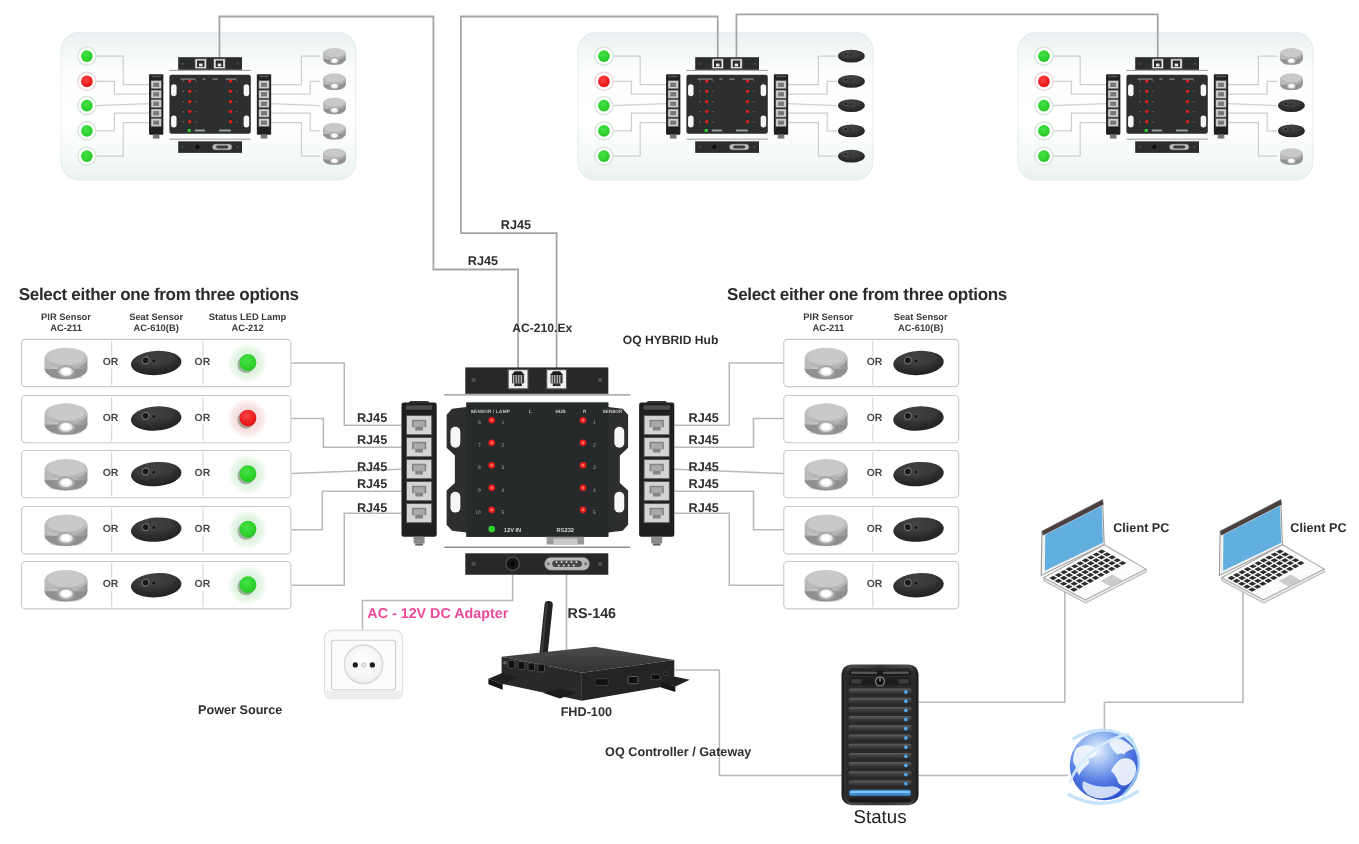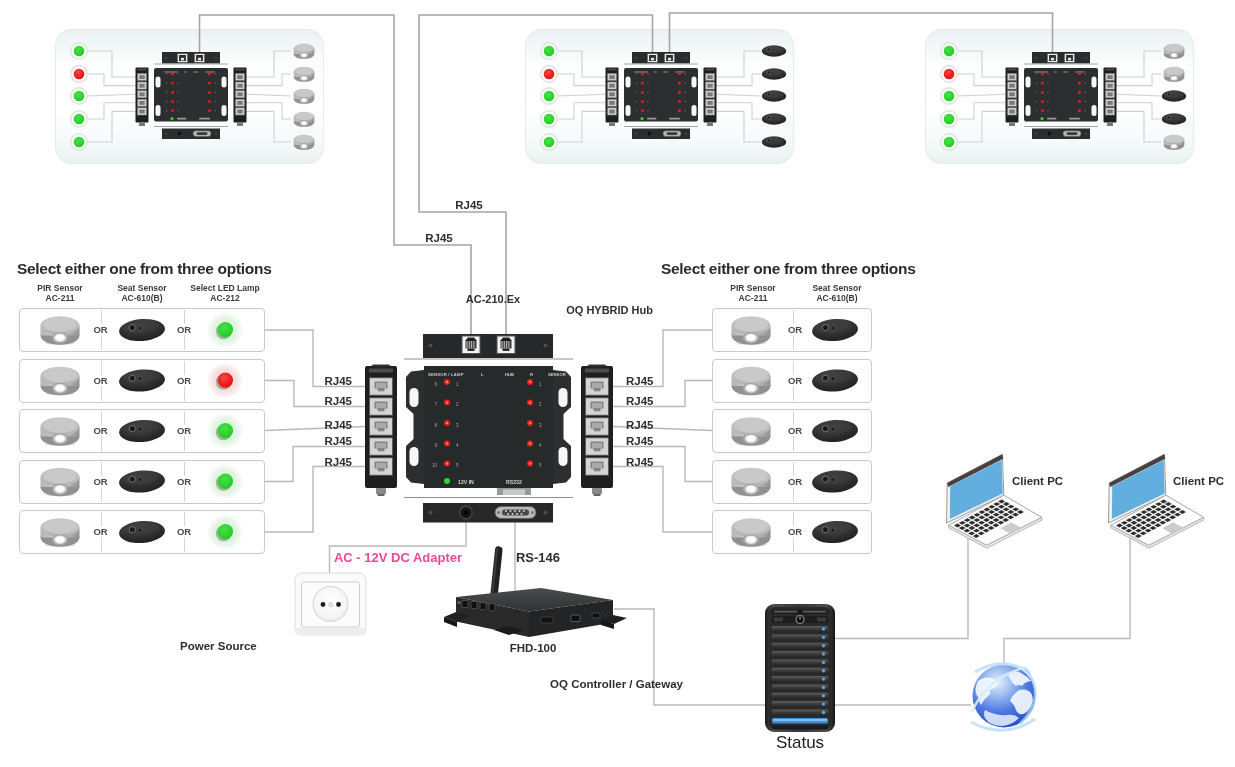--- a/index.html
+++ b/index.html
@@ -617,21 +617,21 @@
       <path d="M1026,667 Q986,678 972,712" fill="none" stroke="#d6ecfb" stroke-width="2.5" opacity="0.9"></path>
       <use href="#laptop" x="941" y="452"></use>
       <use href="#laptop" x="1103" y="452"></use>
 </svg>
 <div style="position:absolute;left:17px;top:261px;font-size:15.5px;font-weight:bold;color:#2b2b2b;white-space:nowrap;line-height:1.05;letter-spacing:-0.3px;">Select either one from three options</div>
     <div style="position:absolute;left:661px;top:261px;font-size:15.5px;font-weight:bold;color:#2b2b2b;white-space:nowrap;line-height:1.05;letter-spacing:-0.3px;">Select either one from three options</div>
     <div style="position:absolute;left:-90px;top:284px;width:300px;text-align:center;font-size:8.5px;font-weight:bold;color:#3a3a3a;letter-spacing:0px;line-height:1.05;">PIR Sensor</div>
     <div style="position:absolute;left:-90px;top:293.5px;width:300px;text-align:center;font-size:8.5px;font-weight:bold;color:#3a3a3a;letter-spacing:0px;line-height:1.05;">AC-211</div>
     <div style="position:absolute;left:-8px;top:284px;width:300px;text-align:center;font-size:8.5px;font-weight:bold;color:#3a3a3a;letter-spacing:0px;line-height:1.05;">Seat Sensor</div>
     <div style="position:absolute;left:-8px;top:293.5px;width:300px;text-align:center;font-size:8.5px;font-weight:bold;color:#3a3a3a;letter-spacing:0px;line-height:1.05;">AC-610(B)</div>
-    <div style="position:absolute;left:75px;top:284px;width:300px;text-align:center;font-size:8.5px;font-weight:bold;color:#3a3a3a;letter-spacing:0px;line-height:1.05;">Select LED Lamp</div>
+    <div style="position:absolute;left:75px;top:284px;width:300px;text-align:center;font-size:8.5px;font-weight:bold;color:#3a3a3a;letter-spacing:0px;line-height:1.05;">Status LED Lamp</div>
     <div style="position:absolute;left:75px;top:293.5px;width:300px;text-align:center;font-size:8.5px;font-weight:bold;color:#3a3a3a;letter-spacing:0px;line-height:1.05;">AC-212</div>
     <div style="position:absolute;left:603px;top:284px;width:300px;text-align:center;font-size:8.5px;font-weight:bold;color:#3a3a3a;letter-spacing:0px;line-height:1.05;">PIR Sensor</div>
     <div style="position:absolute;left:603px;top:293.5px;width:300px;text-align:center;font-size:8.5px;font-weight:bold;color:#3a3a3a;letter-spacing:0px;line-height:1.05;">AC-211</div>
     <div style="position:absolute;left:687px;top:284px;width:300px;text-align:center;font-size:8.5px;font-weight:bold;color:#3a3a3a;letter-spacing:0px;line-height:1.05;">Seat Sensor</div>
     <div style="position:absolute;left:687px;top:293.5px;width:300px;text-align:center;font-size:8.5px;font-weight:bold;color:#3a3a3a;letter-spacing:0px;line-height:1.05;">AC-610(B)</div>
     <div style="position:absolute;left:88.5px;top:324px;width:24px;text-align:center;font-size:9.5px;font-weight:bold;color:#4a4a4a;background:#fff;">OR</div>
     <div style="position:absolute;left:172px;top:324px;width:24px;text-align:center;font-size:9.5px;font-weight:bold;color:#4a4a4a;background:#fff;">OR</div>
     <div style="position:absolute;left:783px;top:324px;width:24px;text-align:center;font-size:9.5px;font-weight:bold;color:#4a4a4a;background:#fff;">OR</div>
     <div style="position:absolute;left:88.5px;top:374.5px;width:24px;text-align:center;font-size:9.5px;font-weight:bold;color:#4a4a4a;background:#fff;">OR</div>
     <div style="position:absolute;left:172px;top:374.5px;width:24px;text-align:center;font-size:9.5px;font-weight:bold;color:#4a4a4a;background:#fff;">OR</div>

